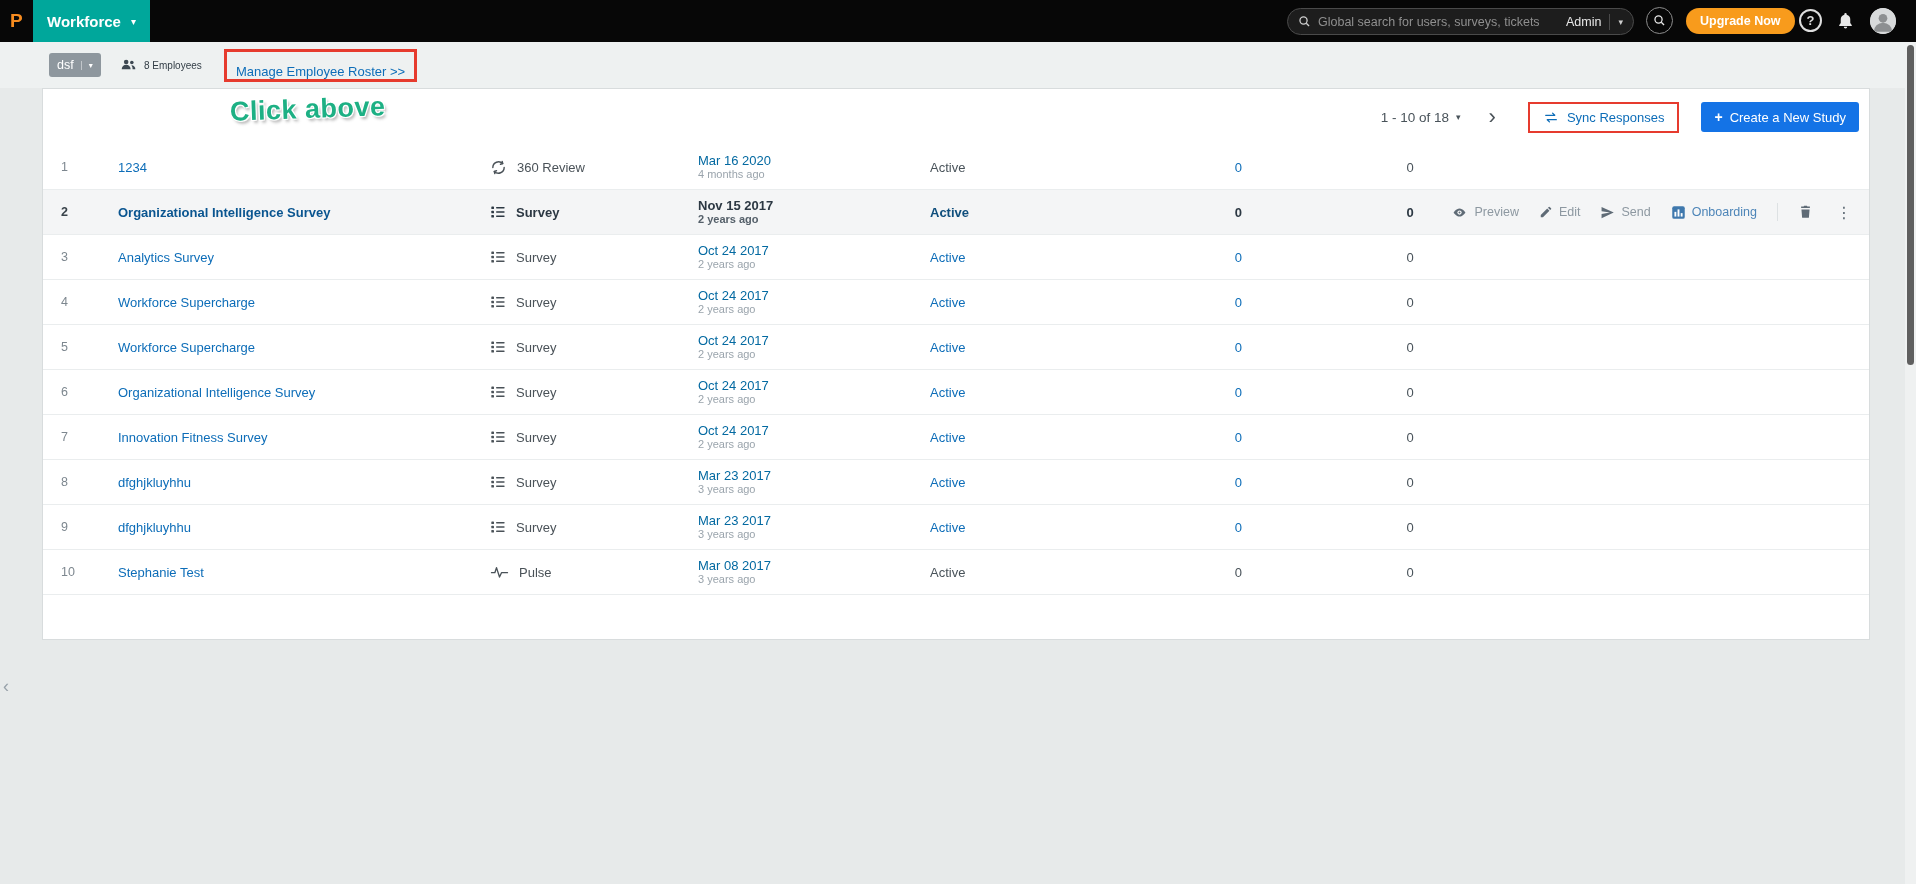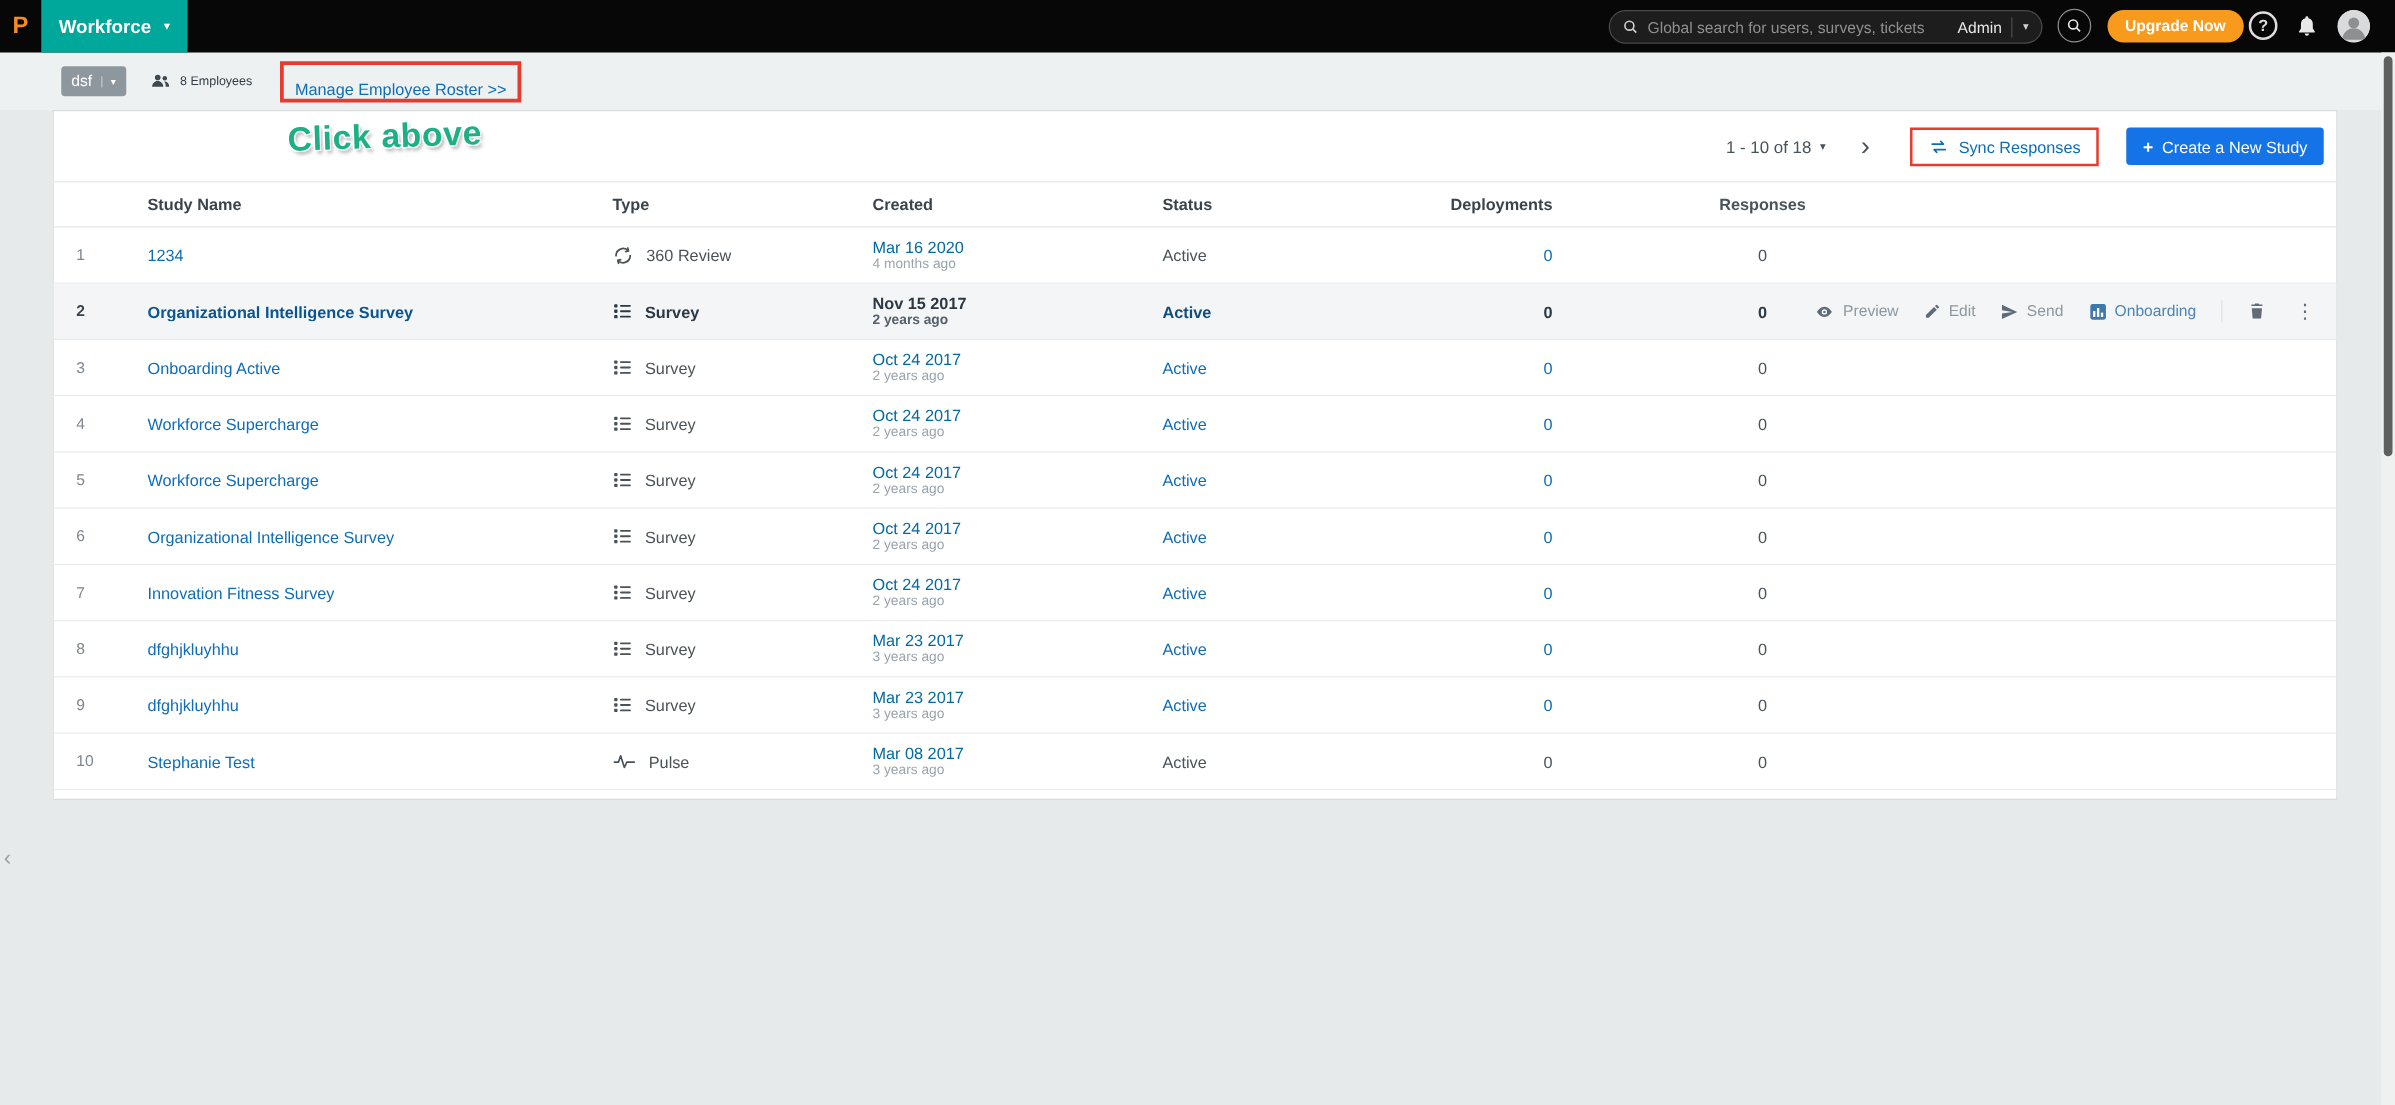--- a/index.html
+++ b/index.html
@@ -181,29 +181,20 @@
             </svg>
           <span>Sync Responses</span>
         </div>
       </div>
       <div class="create-btn">
         <span class="plus">+</span>
         <span>Create a New Study</span>
       </div>
     </div>
 
-    <div class="thead">
-      <div class="cell col-num"></div>
-      <div class="cell col-name">Study Name</div>
-      <div class="cell col-type">Type</div>
-      <div class="cell col-created">Created</div>
-      <div class="cell col-status">Status</div>
-      <div class="cell col-deploy">Deployments</div>
-      <div class="cell col-resp">Responses</div>
-    </div>
 
     <div>
     <div class="trow">
       <div class="cell col-num">1</div>
       <div class="cell col-name"><span class="study-link">1234</span></div>
       <div class="cell col-type">
         <span class="type-icon">
               <svg viewBox="0 0 24 24" width="17" height="17" fill="none" stroke="currentColor" stroke-width="2" stroke-linecap="round" stroke-linejoin="round">
                 <path d="M20 12a8 8 0 01-13.8 5.5"></path>
                 <path d="M4 12a8 8 0 0113.8-5.5"></path>
@@ -281,21 +272,21 @@
           <svg viewBox="0 0 24 24" width="15" height="16" fill="currentColor">
                 <path d="M5.5 8h13l-1.1 13.2H6.6zM9 3.2L9.8 2h4.4l.8 1.2H19v2.2H5V3.2z"></path>
               </svg>
         </span>
         <span class="kebab">⋮</span>
       </div>
     </div>
 
     <div class="trow">
       <div class="cell col-num">3</div>
-      <div class="cell col-name"><span class="study-link">Onboarding Active</span></div>
+      <div class="cell col-name"><span class="study-link">Analytics Survey</span></div>
       <div class="cell col-type">
         <span class="type-icon">
               <svg viewBox="0 0 24 24" width="16" height="16" fill="currentColor">
                 <rect x="2" y="3.6" width="4" height="4" rx="1"></rect>
                 <rect x="9" y="4.5" width="13" height="2.2" rx="1"></rect>
                 <rect x="2" y="10" width="4" height="4" rx="1"></rect>
                 <rect x="9" y="10.9" width="13" height="2.2" rx="1"></rect>
                 <rect x="2" y="16.4" width="4" height="4" rx="1"></rect>
                 <rect x="9" y="17.3" width="13" height="2.2" rx="1"></rect>
               </svg>

